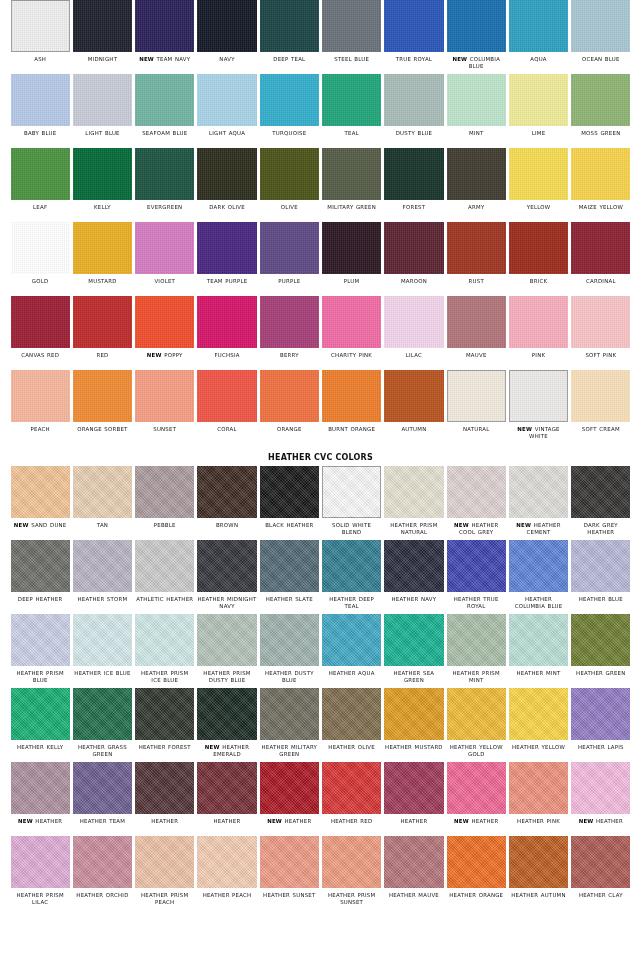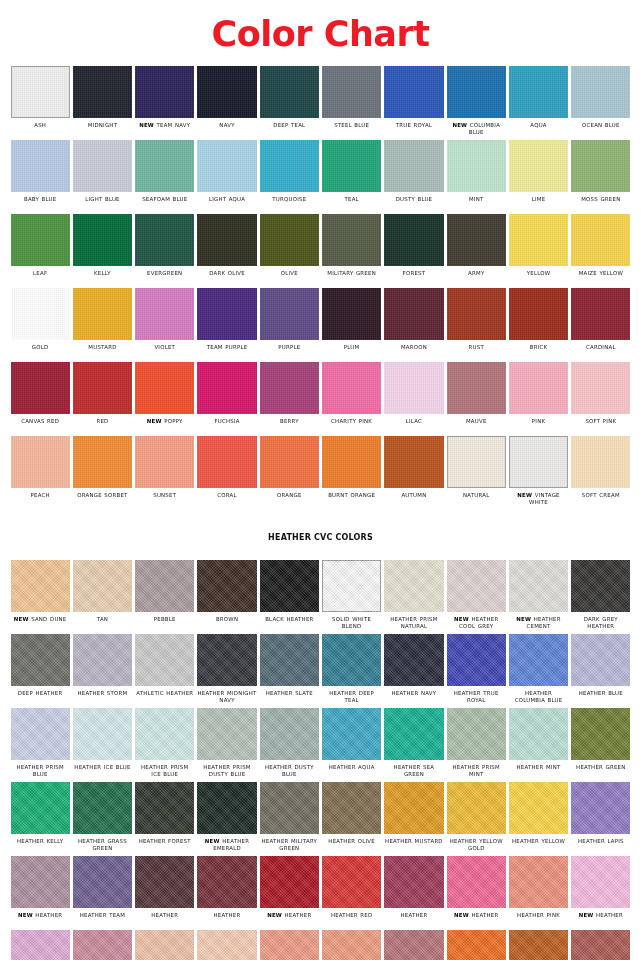--- a/index.html
+++ b/index.html
@@ -32,21 +32,21 @@
     margin: 0 0 14px 0;
     -webkit-font-smoothing: antialiased;
   }
   .section-head {
     text-align: center;
     font-family: "DejaVu Sans", sans-serif;
     font-weight: bold;
     font-size: 8px;
     letter-spacing: 0.2px;
     color: #111111;
-    margin: 14px;
+    margin: 0;
     padding: 0 0 3px 0;
     height: 11px;
     line-height: 11px;
   }
   .grid {
     width: 620px;
     margin: 0 auto;
     display: grid;
     grid-template-columns: repeat(10, 1fr);
     column-gap: 3px;
@@ -96,21 +96,20 @@
   .label .new {
     font-weight: bold;
     color: #000000;
   }
   .spacer-md { height: 8px; }
 </style>
 </head>
 <body>
 
 <div id="chart-root">
-  <h1 class="chart-title">Color Chart</h1>
   <div id="sections-host">
       <div class="grid">
         <div class="cell">
           <div class="swatch bordered" style="background-color: rgb(238, 238, 238);"></div>
           <div class="label"><span>ASH</span></div>
         </div>
         <div class="cell">
           <div class="swatch" style="background-color: rgb(32, 34, 46);"></div>
           <div class="label"><span>MIDNIGHT</span></div>
         </div>

